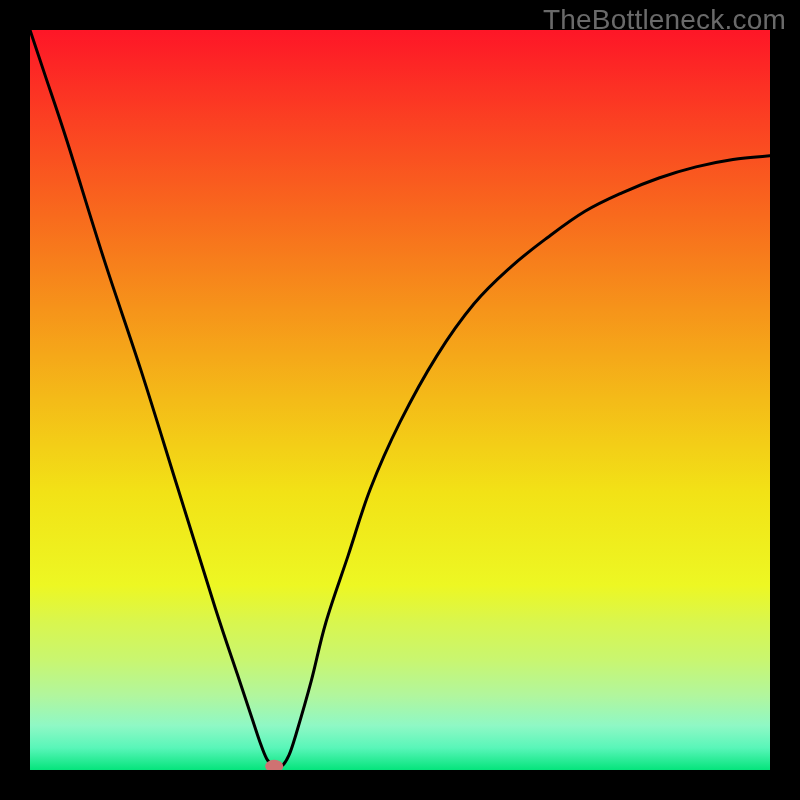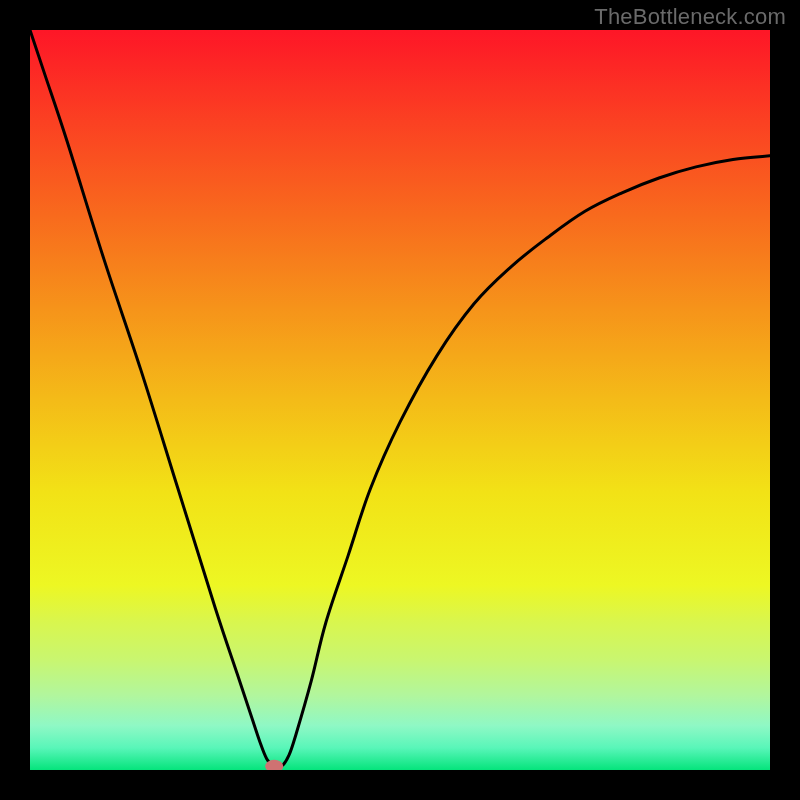--- a/index.html
+++ b/index.html
@@ -17,21 +17,21 @@
     left: 0;
     width: 800px;
     height: 800px;
     background: #000;
   }
   .watermark {
     position: absolute;
     top: 4px;
     right: 14px;
     color: #6a6a6a;
-    font-size: 22px;
+    font-size: 28px;
     font-weight: 500;
     letter-spacing: 0.2px;
     user-select: none;
   }
   .plot-wrap {
     position: absolute;
     top: 30px;
     left: 30px;
     width: 740px;
     height: 740px;

